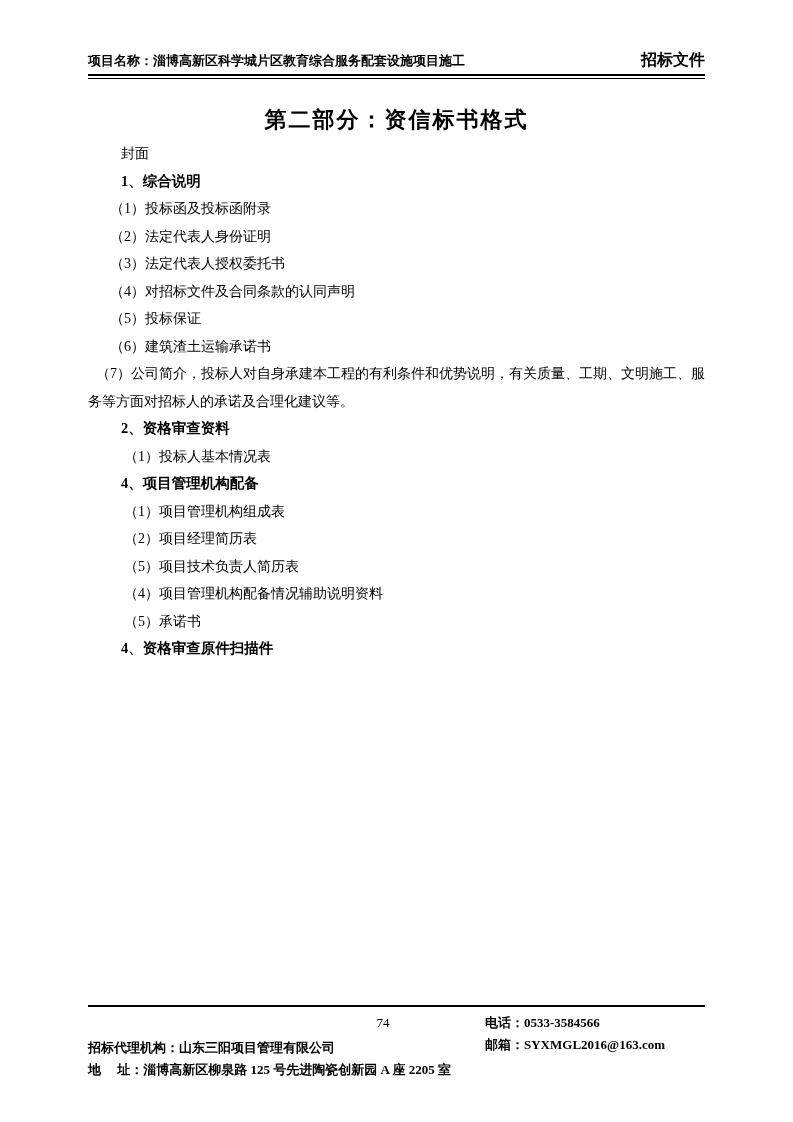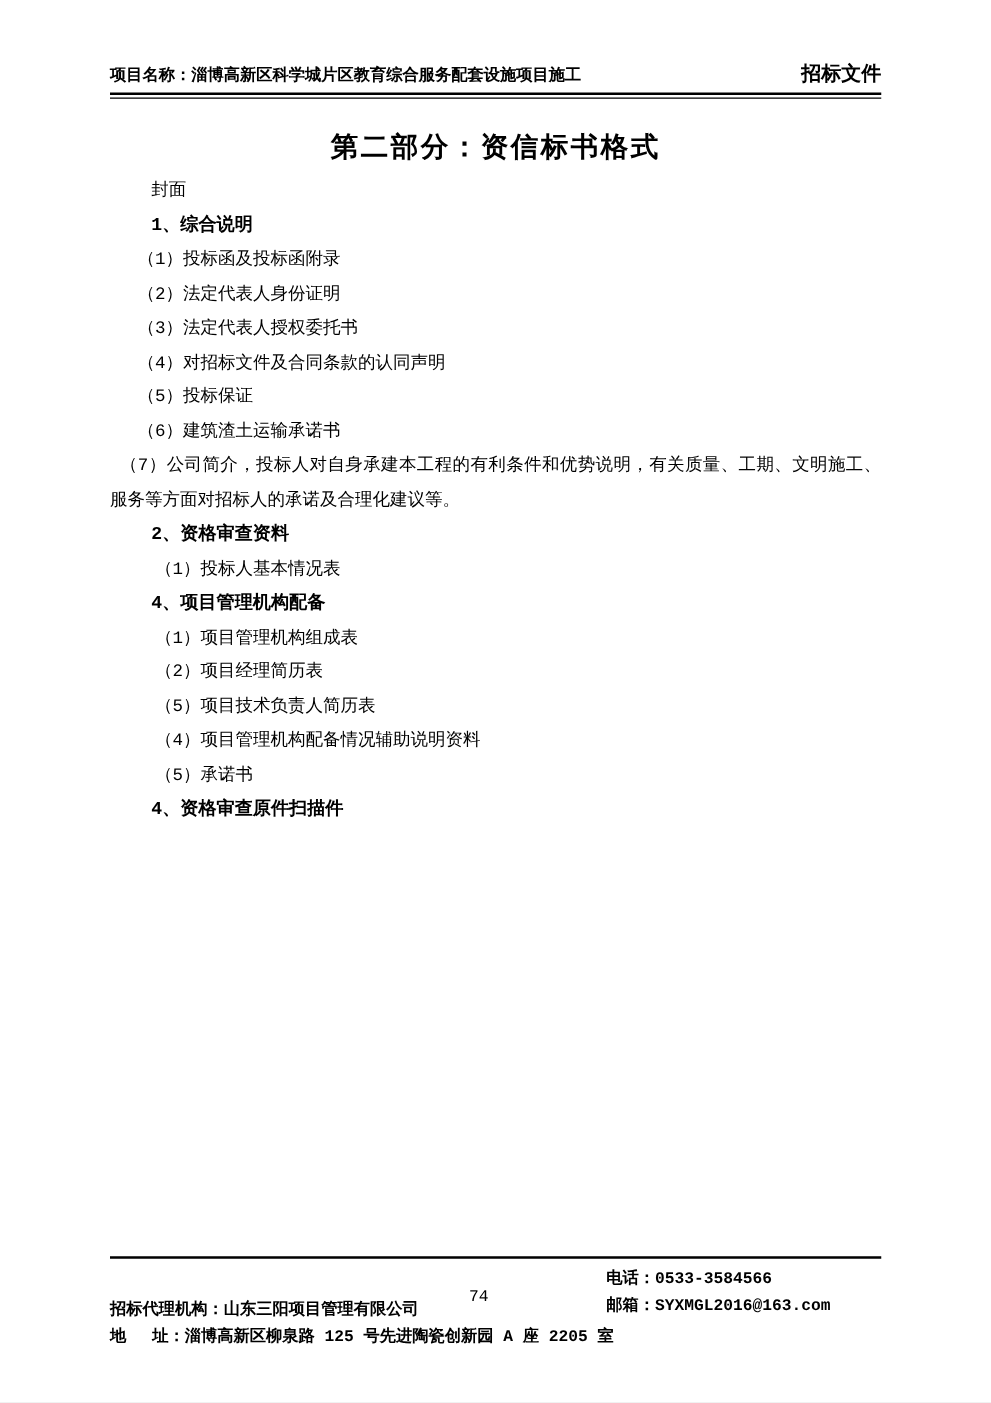--- a/index.html
+++ b/index.html
@@ -3,21 +3,21 @@
 <meta charset="utf-8">
 <style>
   html, body { margin: 0; padding: 0; background: #e8e8e8; }
   .page {
     position: relative;
     width: 793px;
     height: 1122px;
     margin: 0 auto;
     background: #ffffff;
     color: #000000;
-    font-family: Liberation Mono, monospace;
+    font-family: Liberation Serif, serif;
     overflow: hidden;
   }
 
   
   .header {
     position: absolute;
     left: 88px;
     right: 88px;
     top: 50px;
   }
@@ -73,21 +73,20 @@
     font-size: 13px;
     font-weight: bold;
   }
   .footer-rule { border-top: 2px solid #000; margin-bottom: 5px; }
   .footer-row  { position: relative; height: 22px; line-height: 22px; }
   .f-left  { position: absolute; left: 0; top: 0; margin-top: 25px; }
   .f-page  {
     position: absolute; left: 250px; top: 0;
     width: 90px; text-align: center;
     font-weight: normal;
-    margin-top: 15px;
   }
   .f-right { position: absolute; left: 397px; top: 0; }
 </style>
 </head>
 <body>
 
 <div class="page">
 
   <div class="header">
     <div class="header-row">

